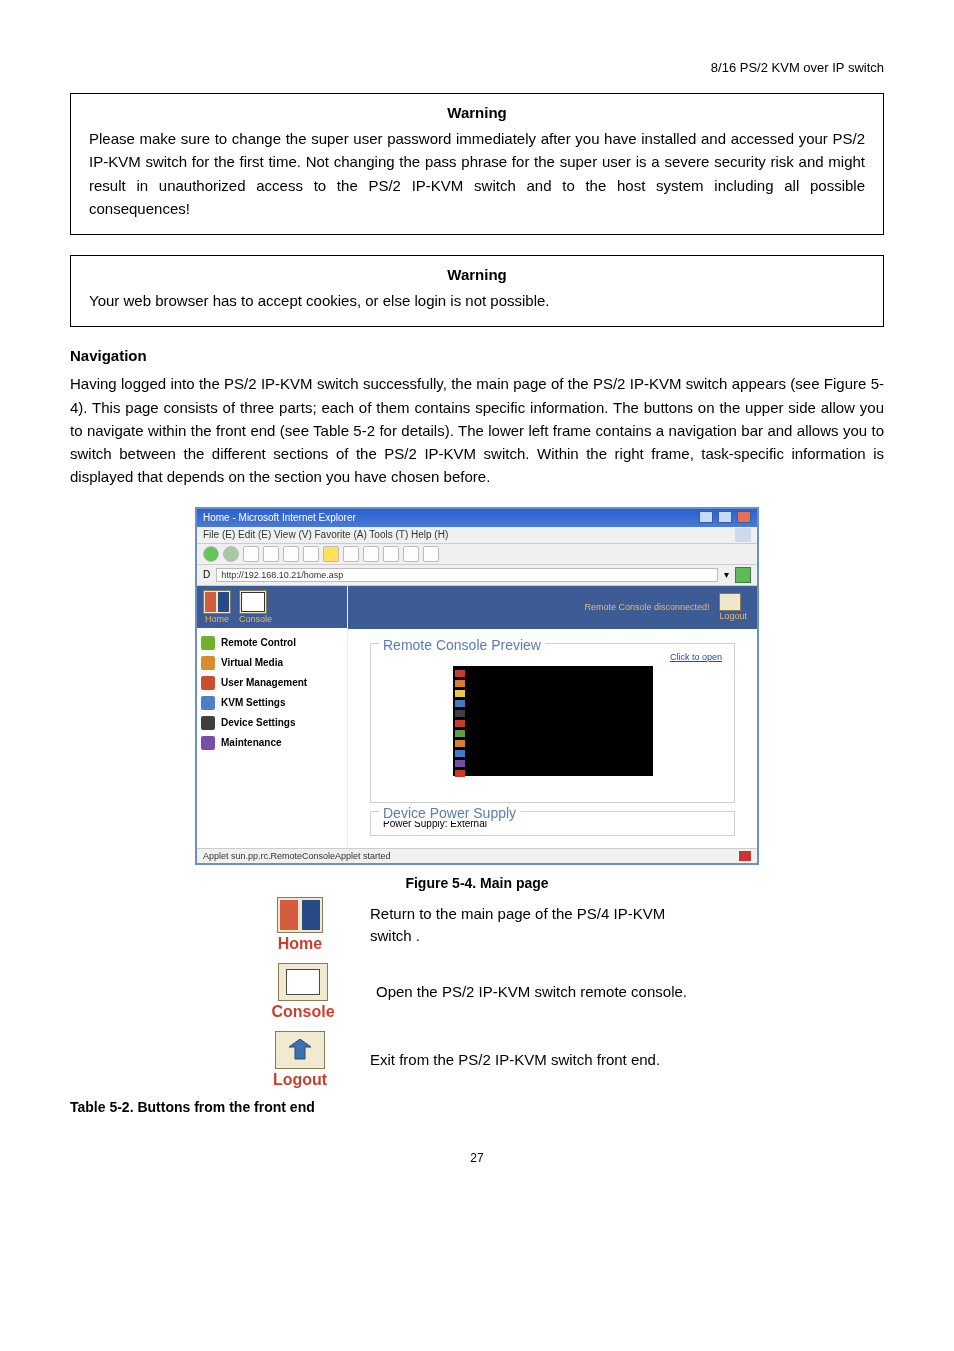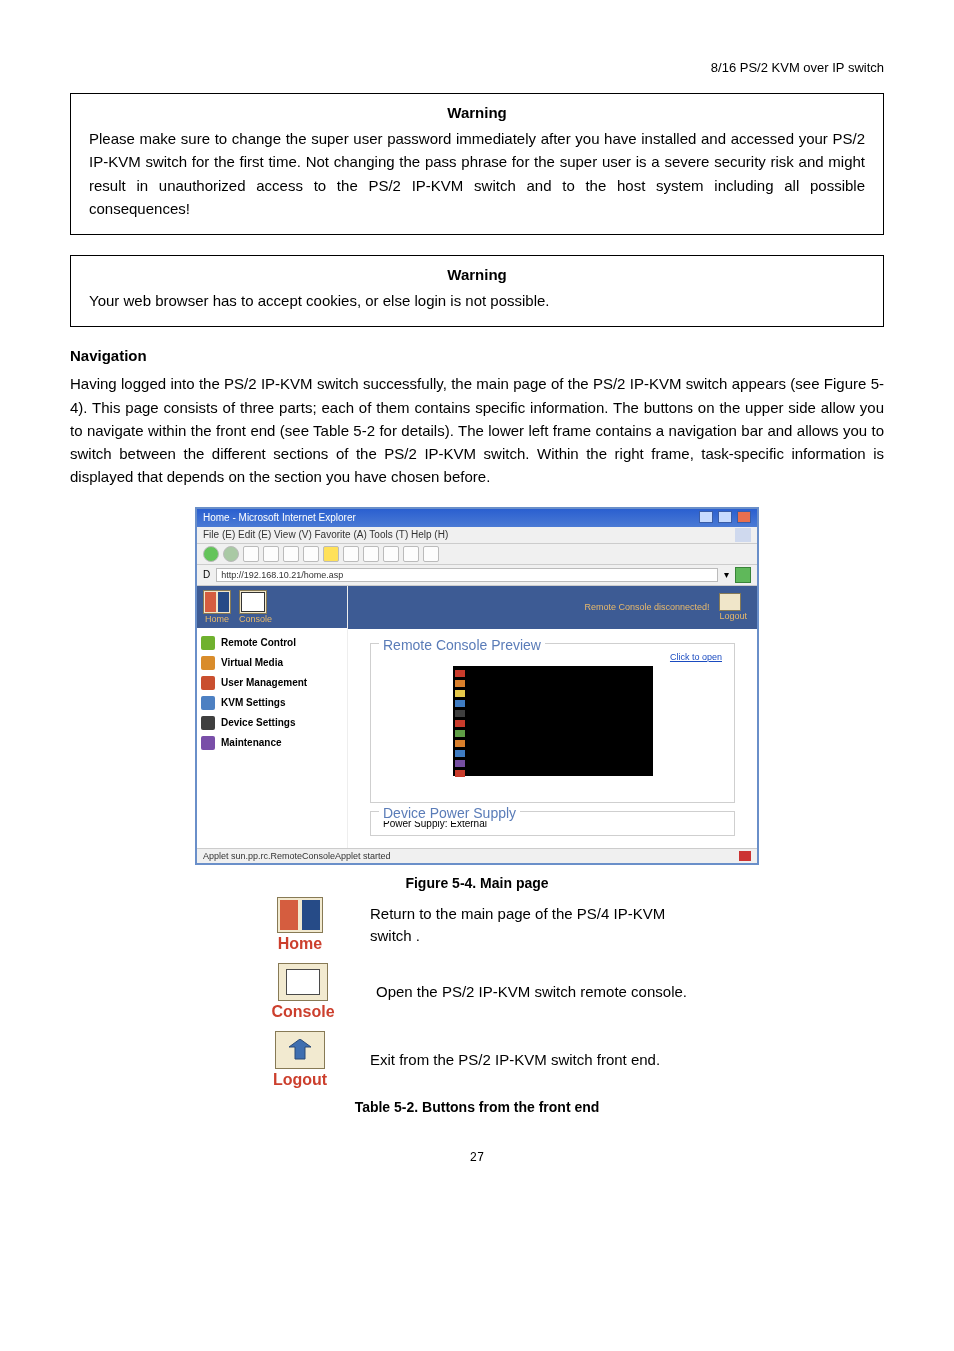--- a/index.html
+++ b/index.html
@@ -132,22 +132,22 @@
 
   .icon-console{width:86px;text-align:center;}
   .icon-console .box{width:48px;height:36px;background:#f2ead0;border:1px solid #877a55;margin:0 auto 2px auto;display:flex;align-items:center;justify-content:center;}
   .icon-console .box .screen{width:32px;height:24px;background:#fff;border:1px solid #4a4a4a;}
   .icon-console .lbl{color:#cc3f2d;font-weight:bold;font-size:16px;}
 
   .icon-logout{width:80px;text-align:center;}
   .icon-logout .box{width:48px;height:36px;background:#f2ead0;border:1px solid #877a55;margin:0 auto 2px auto;display:flex;align-items:center;justify-content:center;}
   .icon-logout .lbl{color:#cc3f2d;font-weight:bold;font-size:16px;}
 
-  .table-caption{text-align:center;font-weight:bold;font-size:14px;margin-top:5px;}
-  .page-num{text-align:center;font-size:12px;margin-top:36px;font-family:Liberation Mono, monospace;}
+  .table-caption{text-align:left;font-weight:bold;font-size:14px;margin-top:5px;}
+  .page-num{text-align:center;font-size:12px;margin-top:36px;}
 </style>
 </head>
 <body>
 
 <div class="header-right">8/16 PS/2 KVM over IP switch</div>
 
 <div class="warn-box">
   <div class="warn-title">Warning</div>
   <div class="warn-body">Please make sure to change the super user password immediately after you have installed and accessed your PS/2 IP-KVM switch for the first time. Not changing the pass phrase for the super user is a severe security risk and might result in unauthorized access to the PS/2 IP-KVM switch and to the host system including all possible consequences!</div>
 </div>

